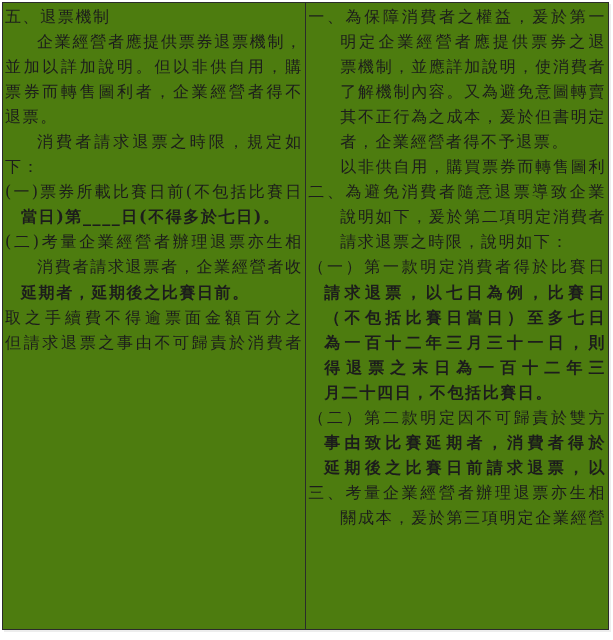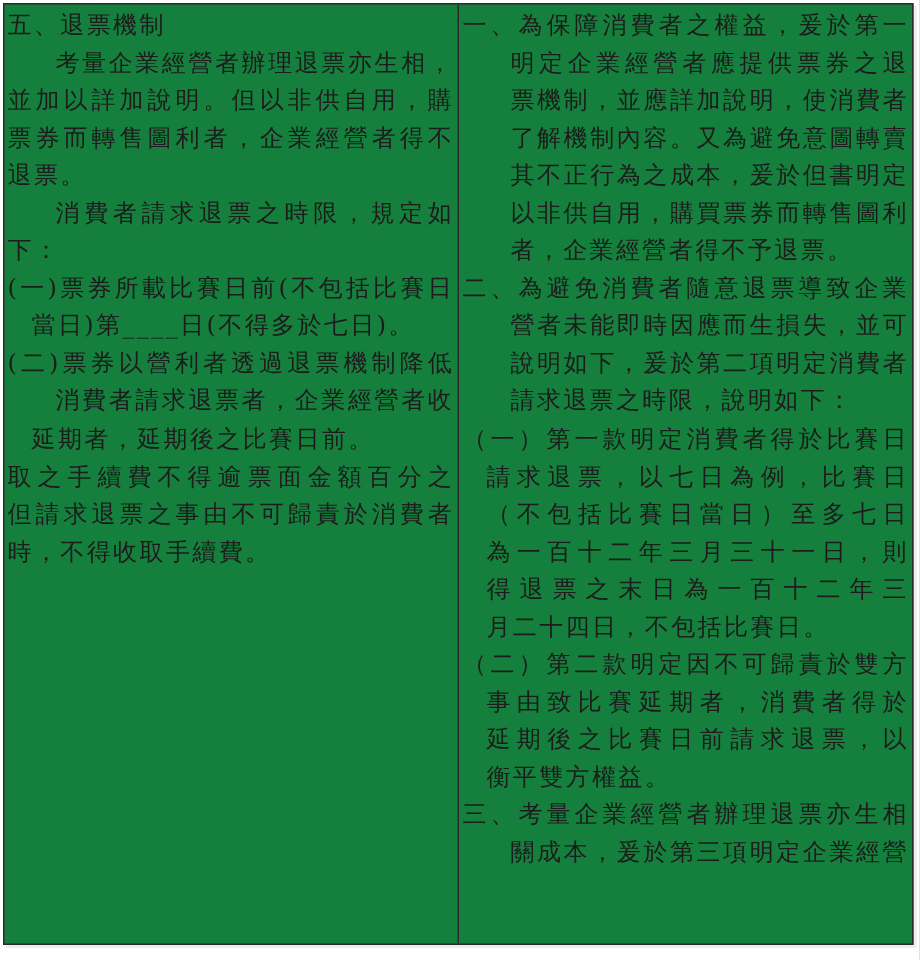--- a/index.html
+++ b/index.html
@@ -19,21 +19,21 @@
   .doc-table {
     position: absolute;
     left: 2px;
     top: 2px;
     width: 605px;
     height: 626px;
     border: 1.5px solid #2b2b2b;
     box-shadow: 2px 2px 0 rgba(0,0,0,0.07);
     display: flex;
     box-sizing: content-box;
-    background: #15803d;
+    background: #4d7c0f;
   }
   .col {
     flex: 1 1 0;
     padding: 1px 2px 0 2px;
     overflow: hidden;
     box-sizing: border-box;
   }
   .divider {
     flex: 0 0 1.5px;
     background: #2b2b2b;
@@ -46,65 +46,62 @@
     white-space: nowrap;
     overflow: hidden;
     text-align: left;
   }
   .line.jst {
     white-space: normal;
     text-align: justify;
     text-align-last: justify;
     text-justify: inter-ideograph;
   }
-  .ind-1 { padding-left: 16px; }
+  .ind-1 { padding-left: 16px; font-weight: bold; }
   .ind-2 { padding-left: 32px; }
 </style>
 </head>
 <body>
 
 <div class="page">
   <div class="doc-table">
     <div class="col col-left">
         <div class="line">五、退票機制</div>
-        <div class="line jst ind-2">考量企業經營者辦理退票亦生相，</div>
+        <div class="line jst ind-2">企業經營者應提供票券退票機制，</div>
         <div class="line jst">並加以詳加說明。但以非供自用，購買</div>
         <div class="line jst">票券而轉售圖利者，企業經營者得不予</div>
         <div class="line">退票。</div>
         <div class="line jst ind-2">消費者請求退票之時限，規定如</div>
         <div class="line">下：</div>
         <div class="line jst">(一)票券所載比賽日前(不包括比賽日</div>
         <div class="line ind-1">當日)第____日(不得多於七日)。</div>
-        <div class="line jst">(二)票券以營利者透過退票機制降低</div>
+        <div class="line jst">(二)考量企業經營者辦理退票亦生相</div>
         <div class="line jst ind-2">消費者請求退票者，企業經營者收</div>
         <div class="line ind-1">延期者，延期後之比賽日前。</div>
         <div class="line jst">取之手續費不得逾票面金額百分之十。</div>
         <div class="line jst">但請求退票之事由不可歸責於消費者</div>
-        <div class="line">時，不得收取手續費。</div>
       </div>
     <div class="divider"></div>
     <div class="col col-right">
         <div class="line jst">一、為保障消費者之權益，爰於第一項</div>
         <div class="line jst ind-2">明定企業經營者應提供票券之退</div>
         <div class="line jst ind-2">票機制，並應詳加說明，使消費者</div>
         <div class="line jst ind-2">了解機制內容。又為避免意圖轉賣</div>
         <div class="line jst ind-2">其不正行為之成本，爰於但書明定</div>
+        <div class="line ind-2">者，企業經營者得不予退票。</div>
         <div class="line jst ind-2">以非供自用，購買票券而轉售圖利</div>
-        <div class="line ind-2">者，企業經營者得不予退票。</div>
         <div class="line jst">二、為避免消費者隨意退票導致企業經</div>
-        <div class="line jst ind-2">營者未能即時因應而生損失，並可</div>
         <div class="line jst ind-2">說明如下，爰於第二項明定消費者</div>
         <div class="line ind-2">請求退票之時限，說明如下：</div>
         <div class="line jst">（一）第一款明定消費者得於比賽日前</div>
         <div class="line jst ind-1">請求退票，以七日為例，比賽日</div>
         <div class="line jst ind-1">（不包括比賽日當日）至多七日</div>
         <div class="line jst ind-1">為一百十二年三月三十一日，則</div>
         <div class="line jst ind-1">得退票之末日為一百十二年三</div>
         <div class="line ind-1">月二十四日，不包括比賽日。</div>
         <div class="line jst">（二）第二款明定因不可歸責於雙方之</div>
         <div class="line jst ind-1">事由致比賽延期者，消費者得於</div>
         <div class="line jst ind-1">延期後之比賽日前請求退票，以</div>
-        <div class="line ind-1">衡平雙方權益。</div>
         <div class="line jst">三、考量企業經營者辦理退票亦生相</div>
         <div class="line jst ind-2">關成本，爰於第三項明定企業經營</div>
       </div>
   </div>
 </div>
 
 </body></html>

